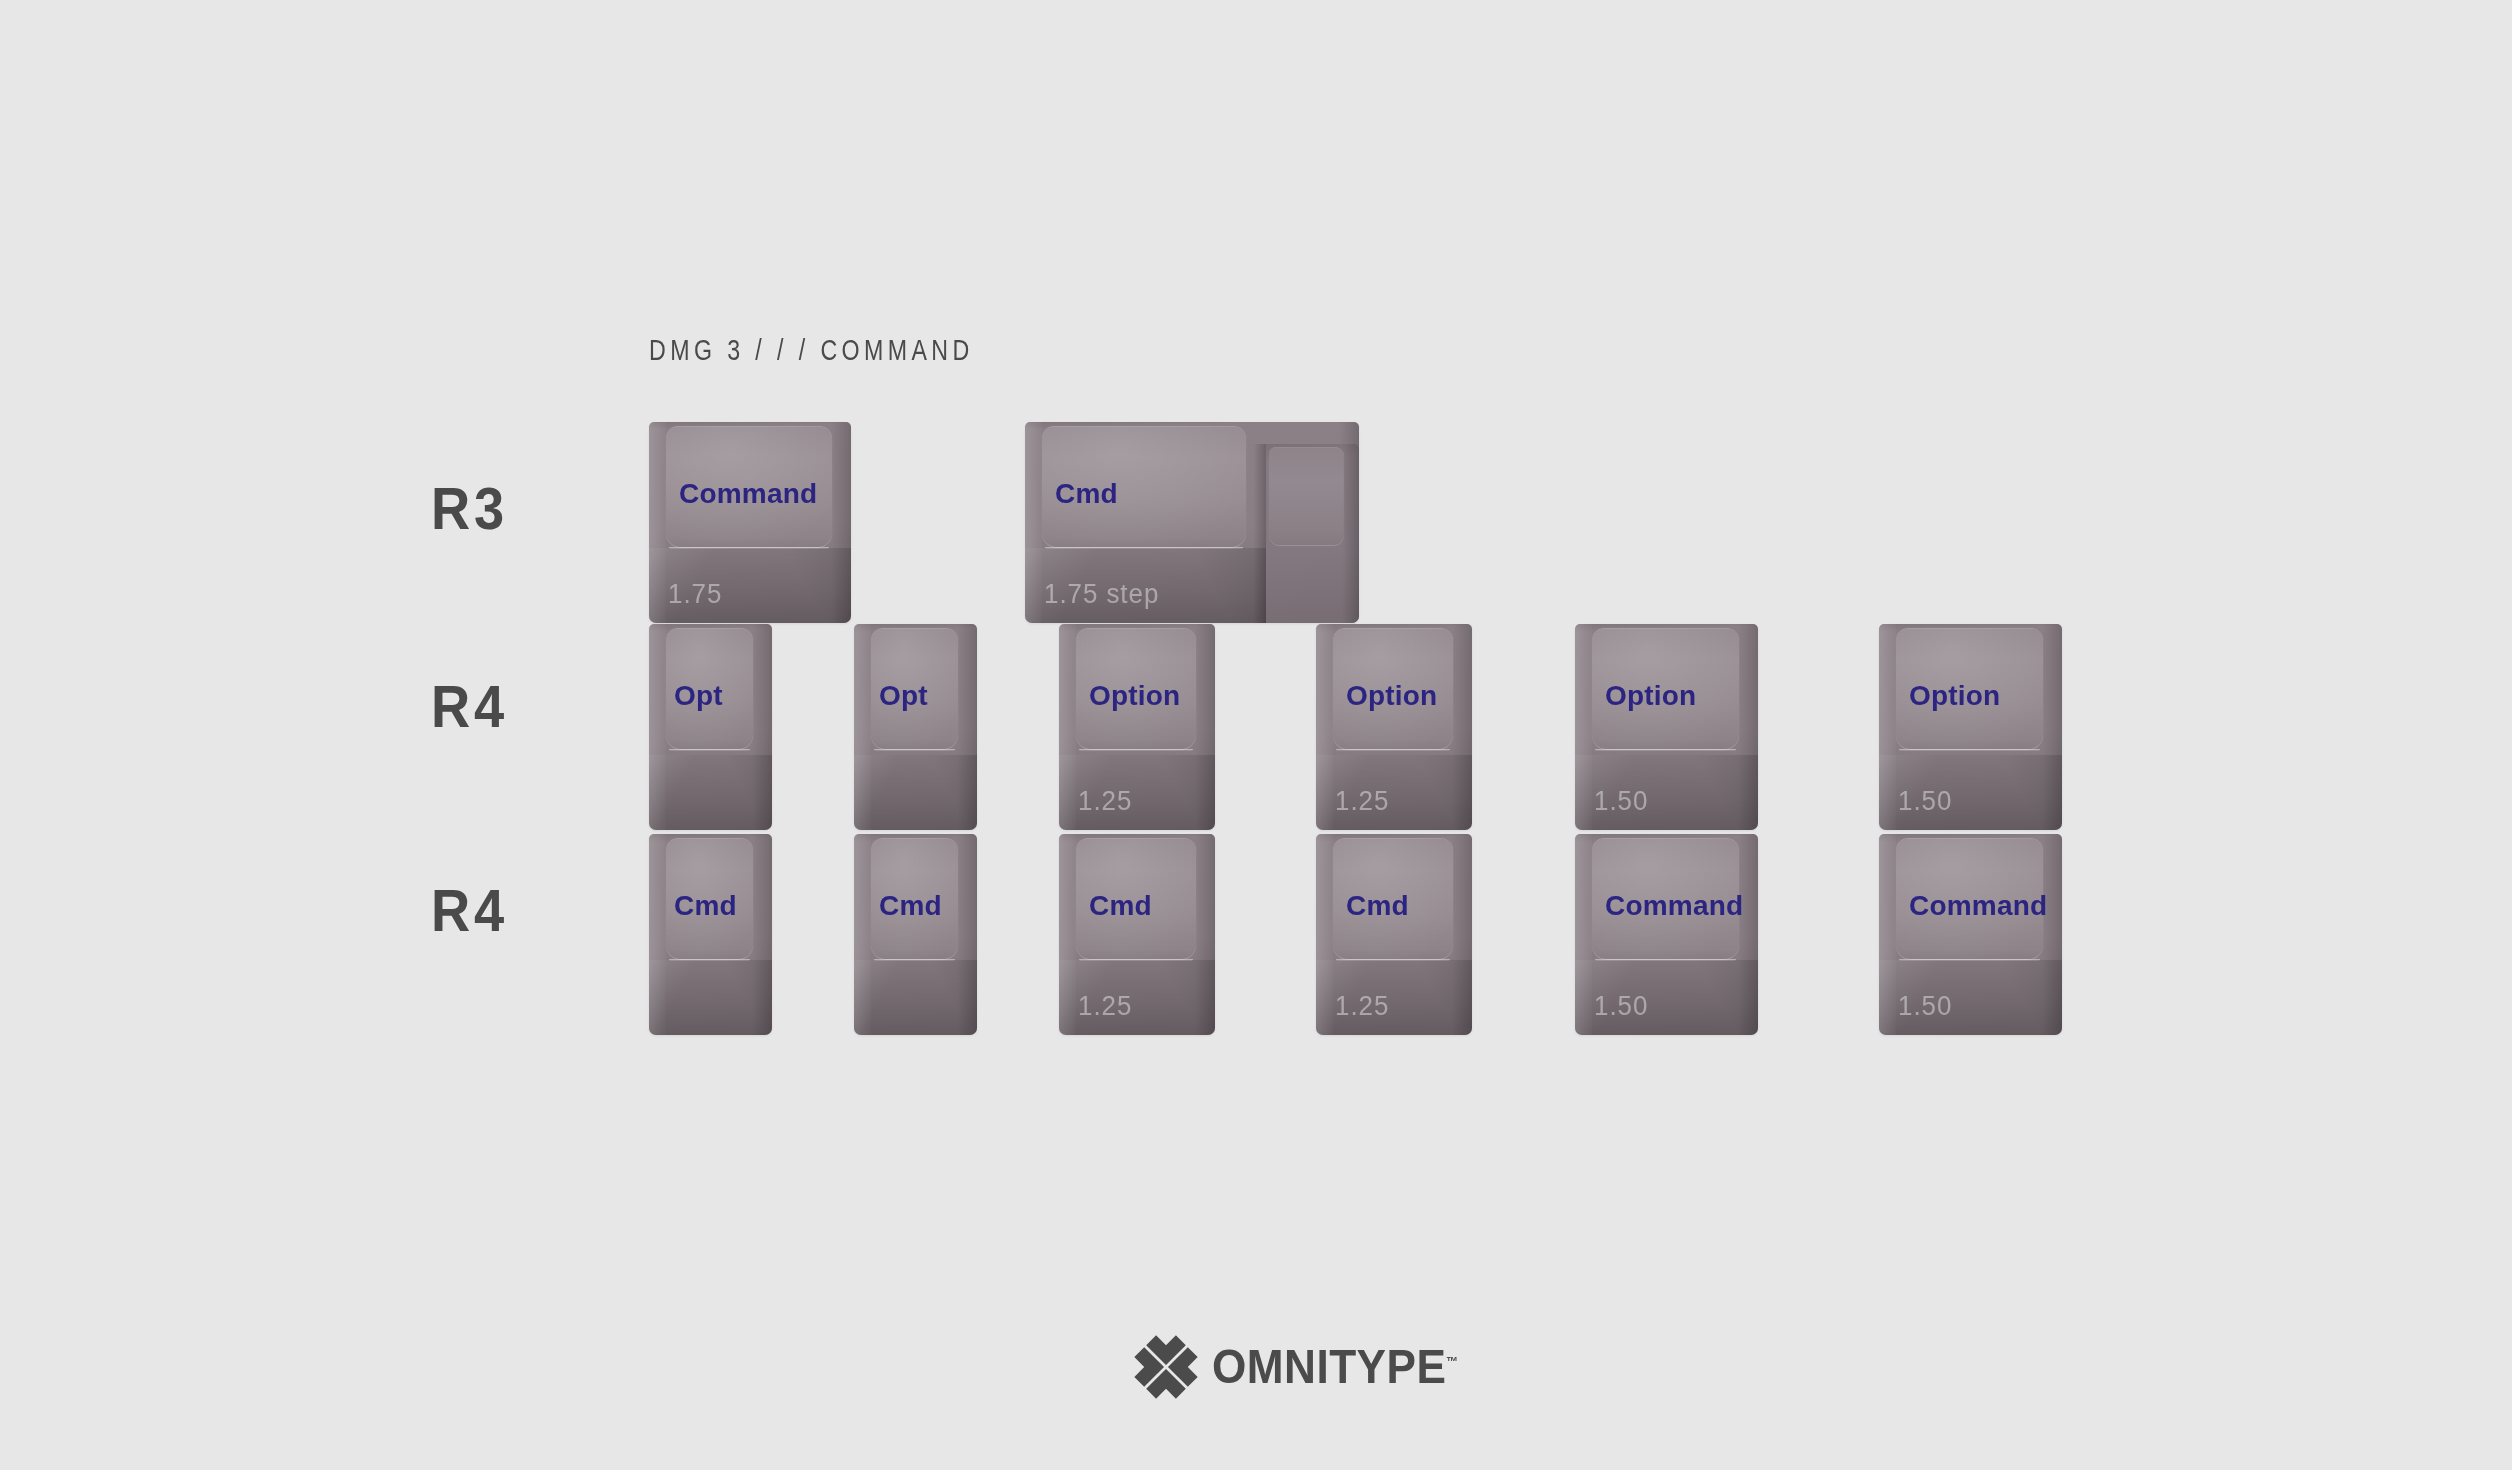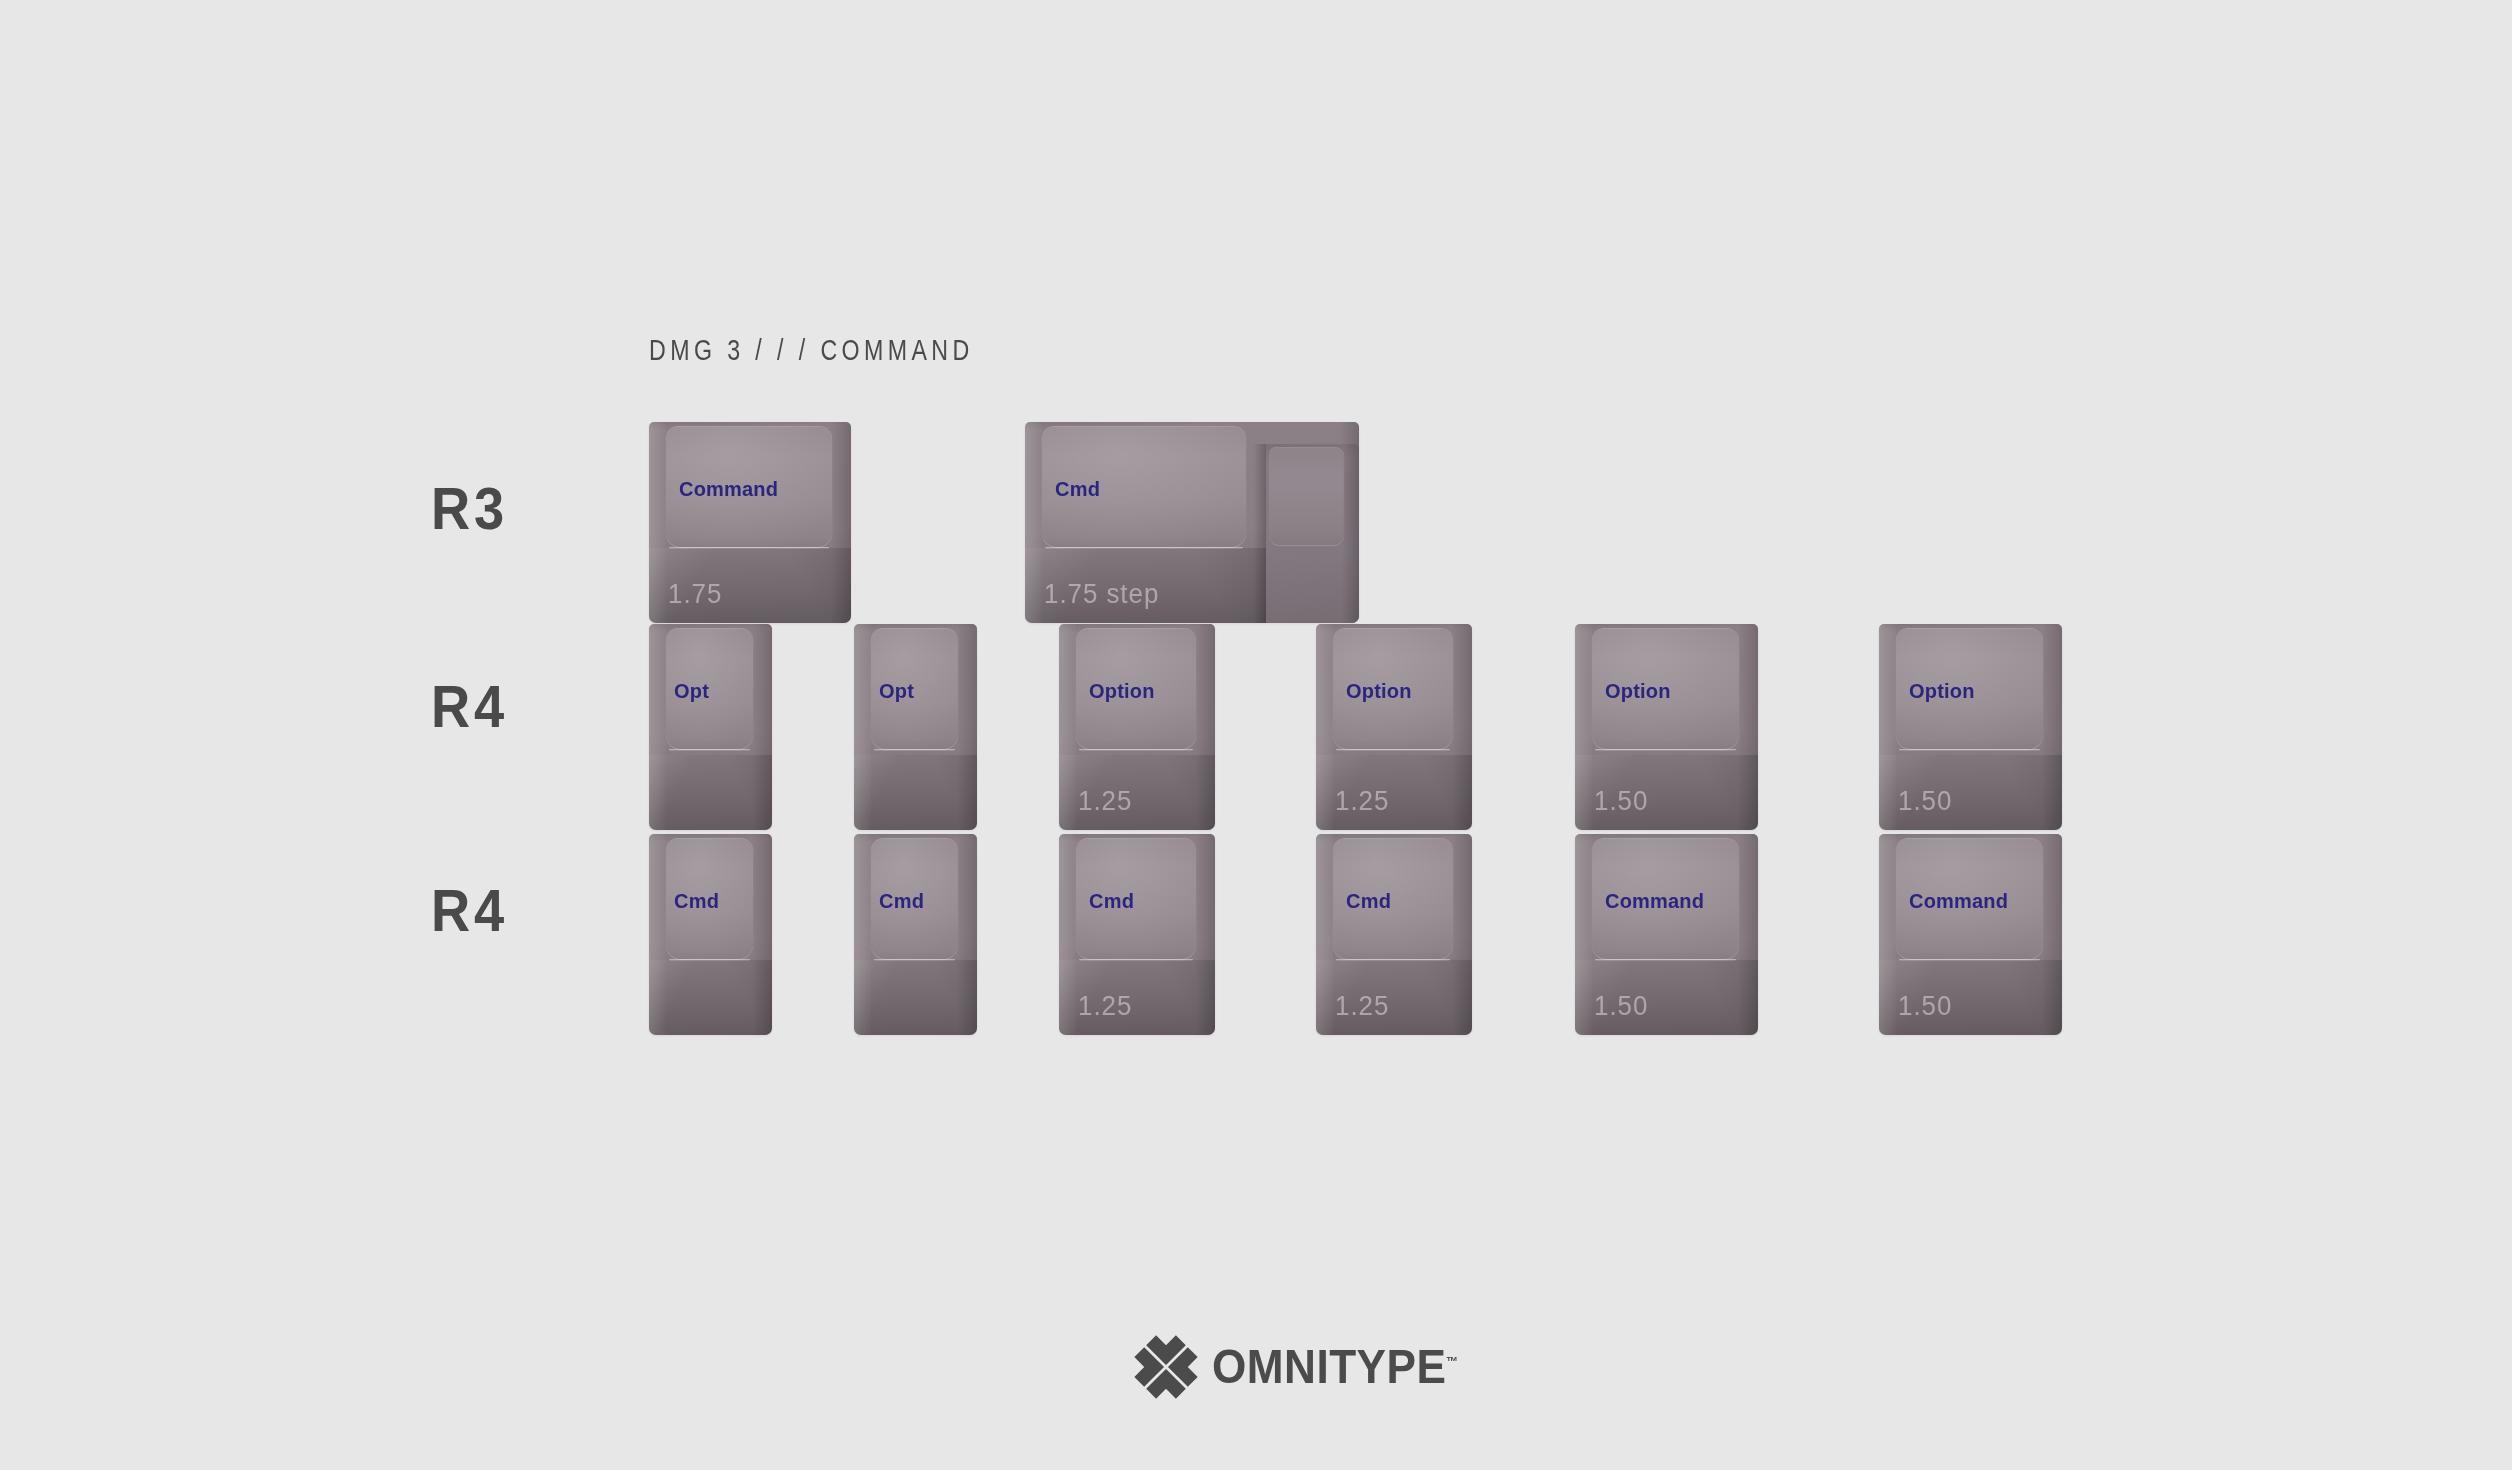--- a/index.html
+++ b/index.html
@@ -113,21 +113,21 @@
     background:linear-gradient(242deg, rgba(0,0,0,0.10) 0%, rgba(0,0,0,0) 46%);
   }
 
   
   .legend {
     position:absolute;
     left:30px;
     top:56px;
     z-index:4;
     color:#2b2480;
-    font-size:20px;
+    font-size:28px;
     font-weight:700;
     letter-spacing:0.2px;
     white-space:nowrap;
     text-align:center;
   }
 
   
   .size-label {
     position:absolute;
     left:19px;

